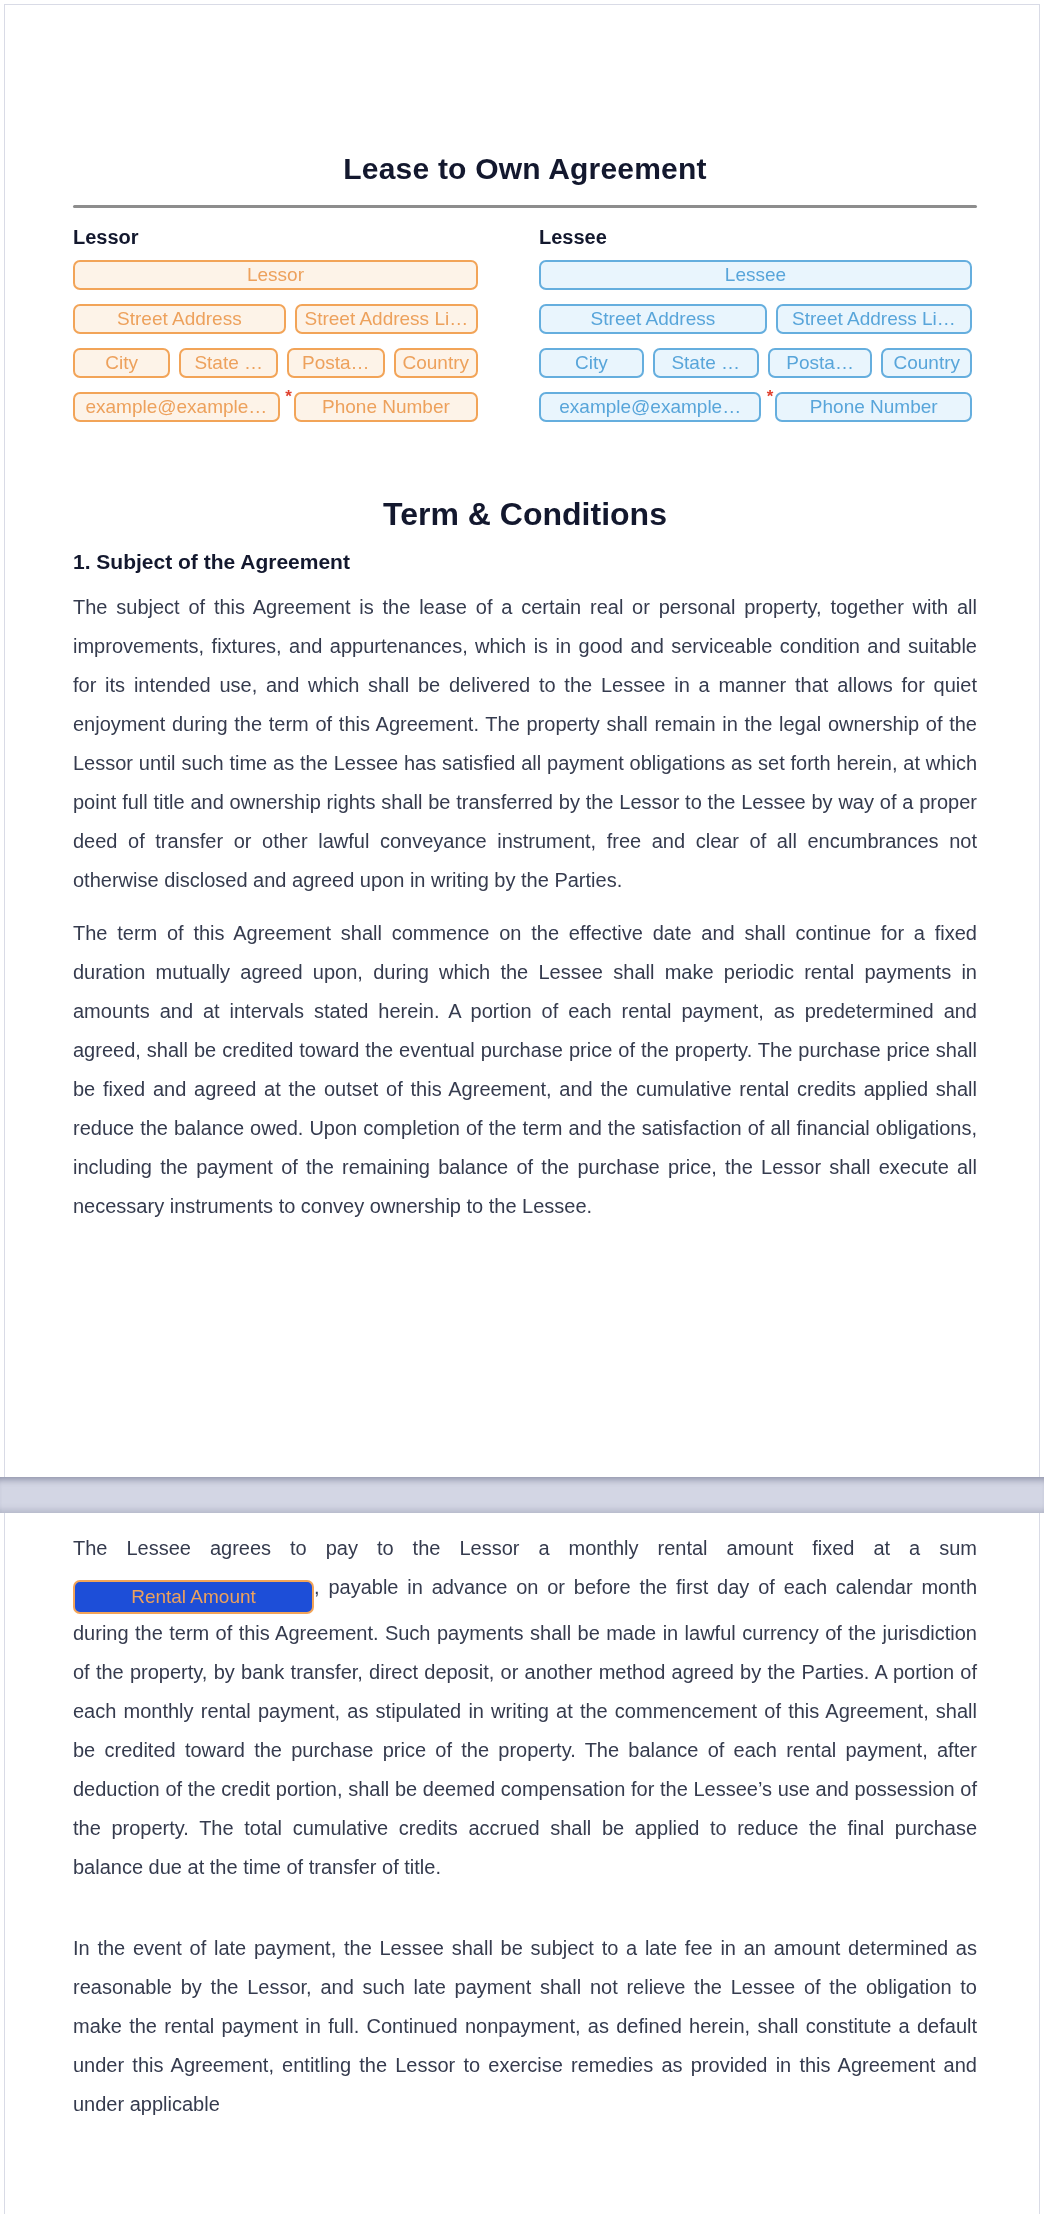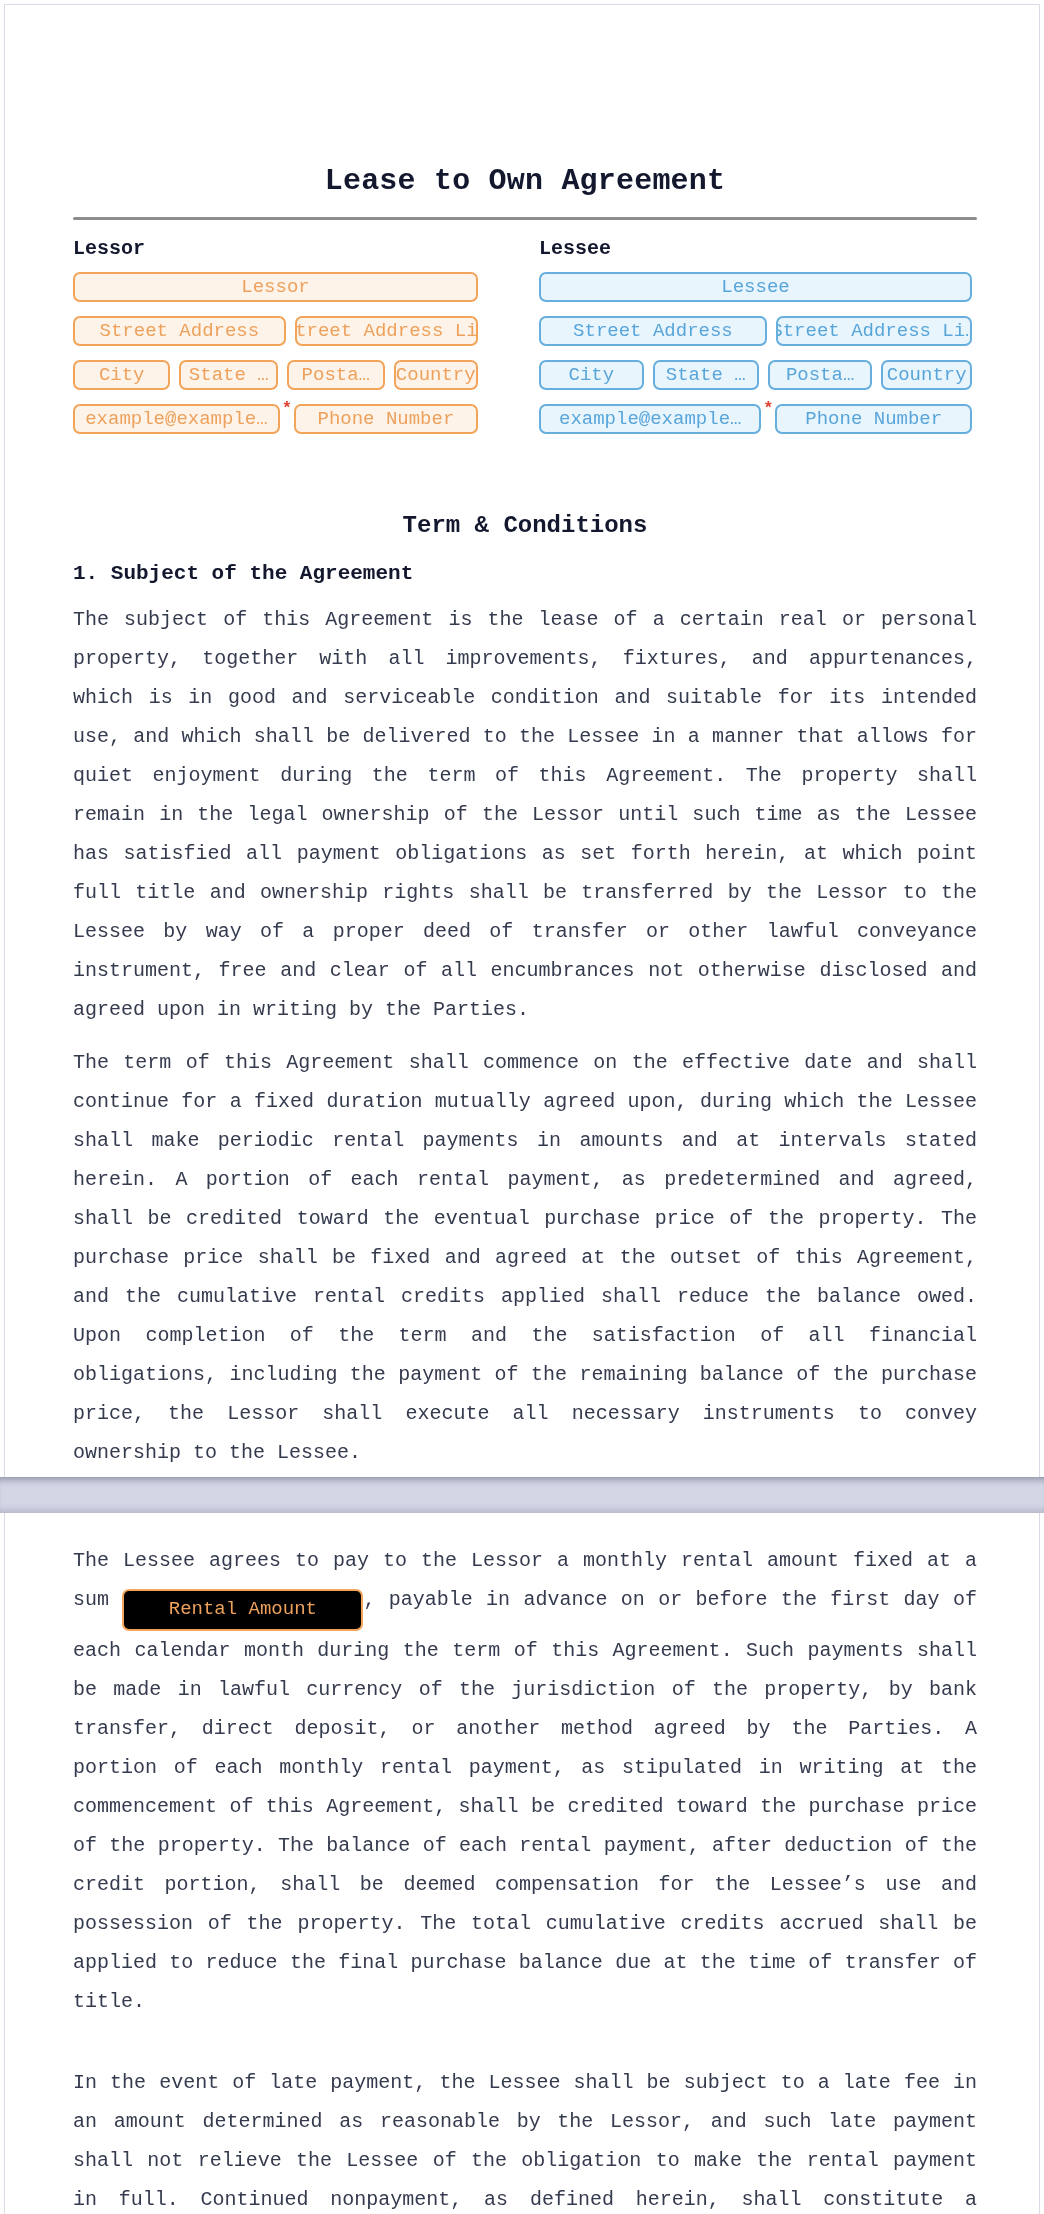--- a/index.html
+++ b/index.html
@@ -5,21 +5,21 @@
   * { box-sizing: border-box; }
   html,body { margin:0; padding:0; }
   body {
     width:1044px; height:2214px; overflow:hidden;
     background:#ffffff;
     font-family:"Liberation Sans", sans-serif;
   }
   .page {
     margin:0 4px; background:#ffffff;
     border-left:1px solid #d9dbe6; border-right:1px solid #d9dbe6;
-    padding:12px 62px 0 68px; position:relative; overflow:hidden;font-family:Liberation Mono, monospace;
+    padding:0 62px 0 68px; position:relative; overflow:hidden;
   }
   .page-1 { margin-top:4px; border-top:1px solid #d9dbe6; height:1473px; }
   .page-2 { height:701px; }
   .page-gap {
     height:36px; background:#d3d6e4;
     box-shadow: inset 0 8px 6px -5px rgba(68,74,104,0.45),
                 inset 0 -8px 6px -5px rgba(68,74,104,0.22);
   }
   .doc-title {
     margin:146px 0 0; text-align:center;
@@ -57,34 +57,34 @@
   .fwrap { position:relative; display:flex; flex:1.26; }
   .fwrap .field { flex:1;text-align:right; }
   .req {
     position:absolute; right:-12px; top:-5px;
     color:#e0412f; font-size:17px; font-weight:700;
   }
   .phone { flex:1; }
 
   .terms-heading {
     margin:78px 0 0; text-align:center;
-    font-size:24px; line-height:28px; font-weight:700; color:#13182e;
+    font-size:32px; line-height:28px; font-weight:700; color:#13182e;
   }
   .section-heading {
     margin:22px 0 0; font-size:21px; line-height:24px;
     font-weight:700; color:#13182e;
   }
   .section-heading.s2 { margin-top:40px; }
   .section-heading.s3 { margin-top:154px; }
   .para2 { margin-top:42px; }
 
   .inline-field {
-    display:inline-flex; width:241px; height:42px;
+    display:inline-flex; width:241px; height:34px;
     border-radius:7px; border:2px solid #f2a458;
-    background:#000000; color:#eda15c;
+    background:#1d4ed8; color:#eda15c;
     align-items:center; justify-content:center;
     font-size:19px; vertical-align:-9px; overflow:hidden; white-space:nowrap;
   }
 </style>
 </head>
 <body>
 
 <div class="page page-1">
 
   <h1 class="doc-title">Lease to Own Agreement</h1>

